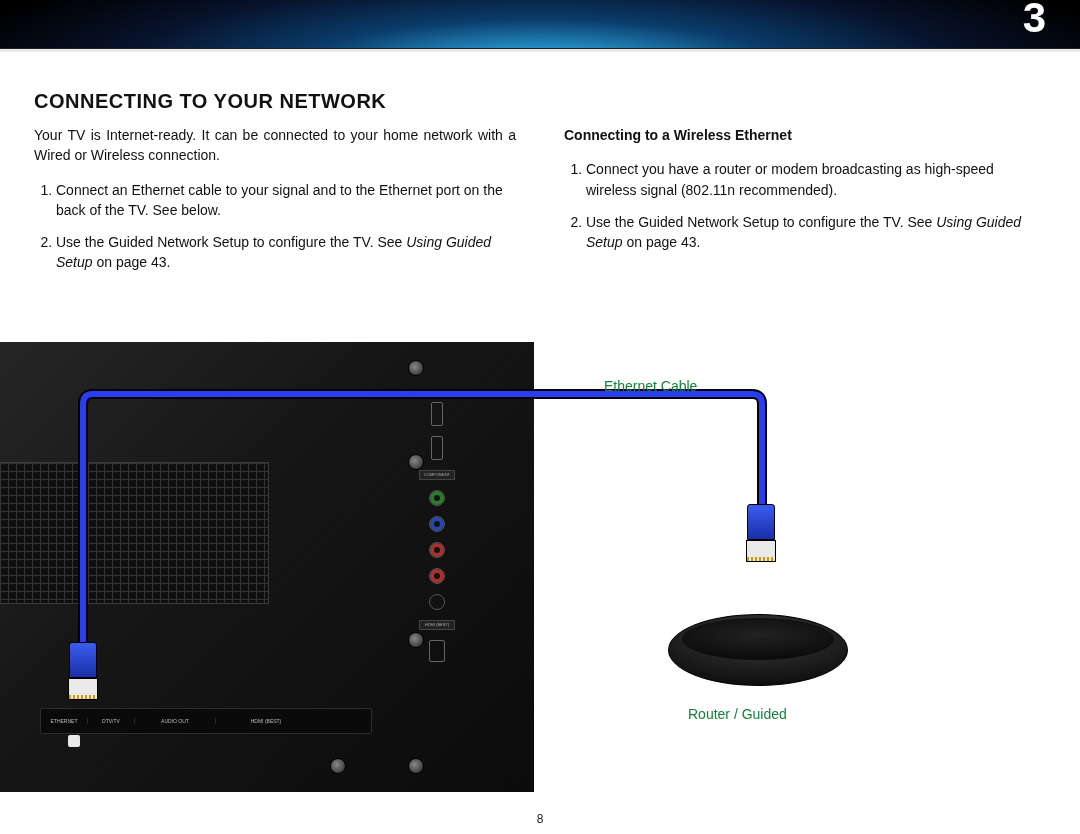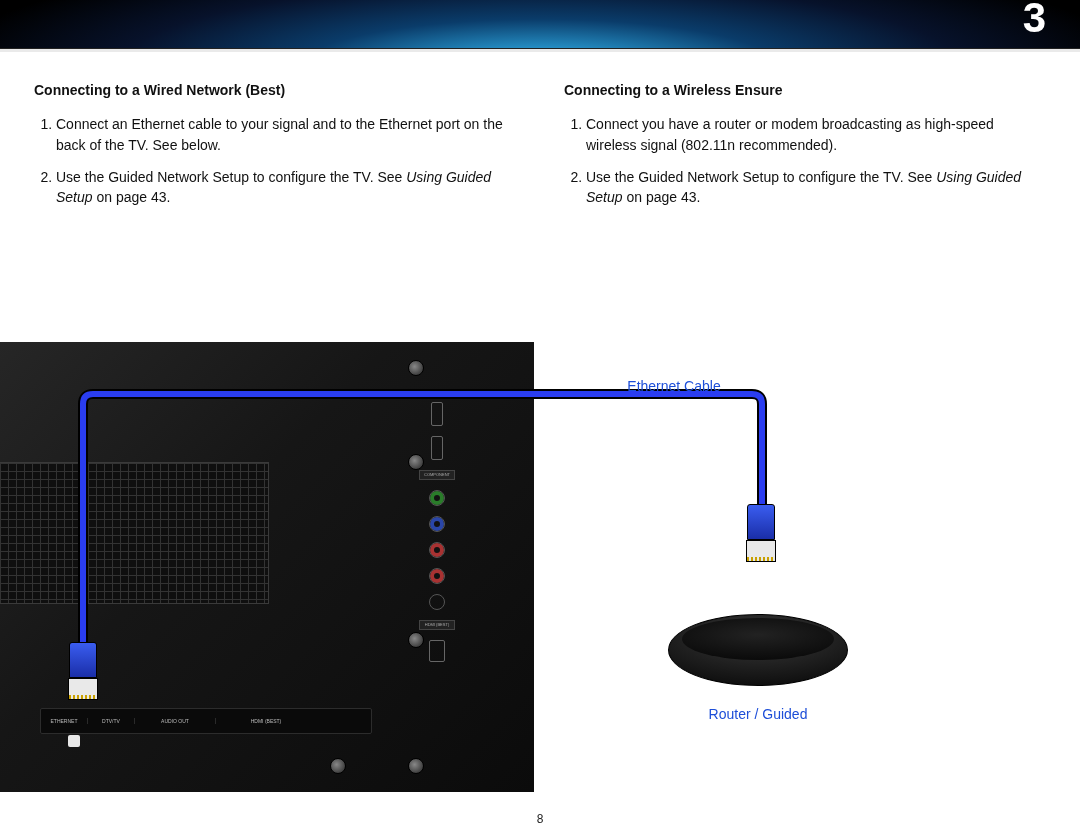--- a/index.html
+++ b/index.html
@@ -236,22 +236,22 @@
     position: absolute;
     left: 14px; top: 4px;
     width: 152px; height: 42px;
     background: radial-gradient(ellipse 150px 36px at 50% 40%, #222, #000);
     border-radius: 76px / 21px;
   }
 
   .cap {
     position: absolute;
     font-size: 14px;
-    color: #1d4ed8;
-    text-align: center;
+    color: #15803d;
+    text-align: left;
   }
   .cap.eth { left: 604px; top: 36px; width: 140px; }
   .cap.rtr { left: 688px; top: 364px; width: 140px; }
 
   .pageno {
     position: absolute;
     left: 0; right: 0;
     bottom: 8px;
     text-align: center;
     font-size: 12px;
@@ -259,34 +259,35 @@
   }
 </style>
 </head>
 <body>
 
 <div class="banner">
   <div class="chapter">3</div>
 </div>
 
 <div class="content">
+  <h1 class="section">CONNECTING TO YOUR NETWORK</h1>
   <div class="cols">
     <div class="col">
-      <p class="sub">Connecting to a Wired Network (Best)</p>
+      <p class="intro">Your TV is Internet-ready. It can be connected to your home network with a Wired or Wireless connection.</p>
       <ol>
         <li>Connect an Ethernet cable to your signal and to the Ethernet port on the back of the TV. See below.</li>
         <li>
           <span>Use the Guided Network Setup to configure the TV. See </span>
           <em>Using Guided Setup</em>
           <span> on page 43.</span>
         </li>
       </ol>
     </div>
     <div class="col">
-      <p class="sub">Connecting to a Wireless Ensure</p>
+      <p class="sub">Connecting to a Wireless Ethernet</p>
       <ol>
         <li>Connect you have a router or modem broadcasting as high-speed wireless signal (802.11n recommended).</li>
         <li>
           <span>Use the Guided Network Setup to configure the TV. See </span>
           <em>Using Guided Setup</em>
           <span> on page 43.</span>
         </li>
       </ol>
     </div>
   </div>

